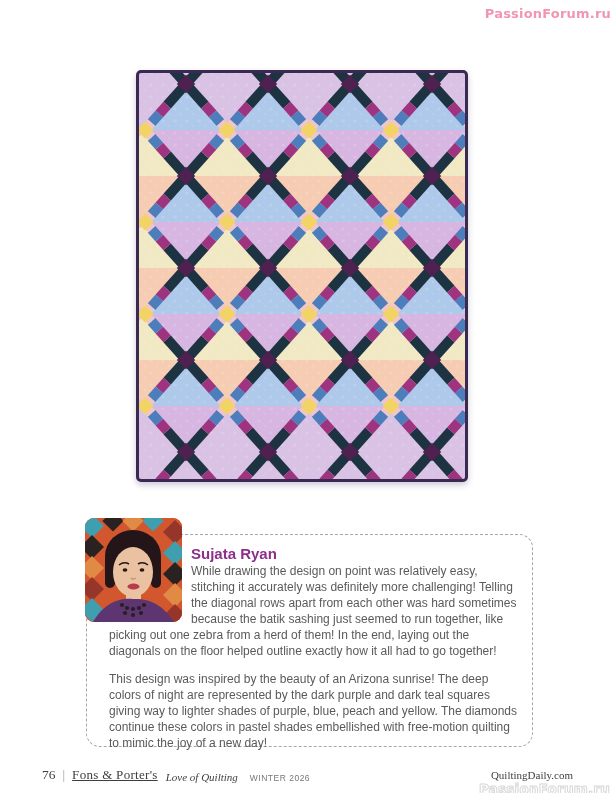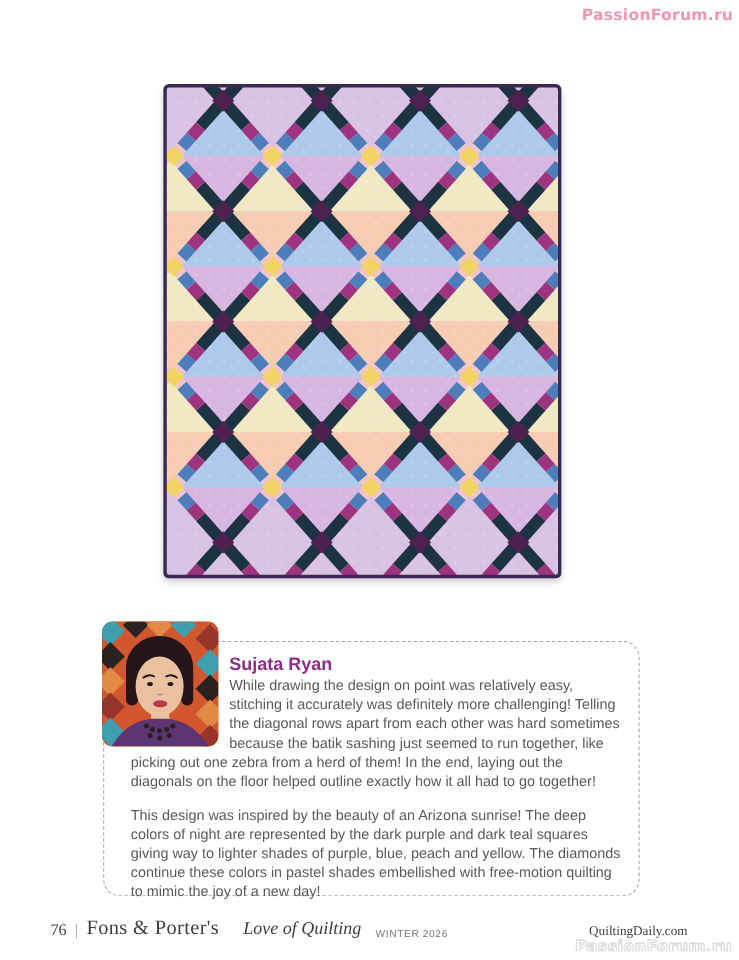--- a/index.html
+++ b/index.html
@@ -27,22 +27,22 @@
   .card h4{margin:1px 0 9px;font-size:12.5px;line-height:15px;font-weight:bold;}
   .card p{margin:0 0 12px;font-size:12px;line-height:16px;}
   .card .url{margin:2px 0 0;}
 
   .footer{position:absolute;left:42px;right:43px;top:761px;display:flex;
           justify-content:space-between;align-items:baseline;color:#3e3e40;
           font-family:"Liberation Serif",serif;}
   .footer .left{display:flex;align-items:flex-end;}
   .pgnum{font-size:13.5px;}
   .sep{color:#9a9a9a;margin:0 7px;font-size:13px;font-weight:normal;}
-  .mag{font-size:17px;letter-spacing:.3px;}
-  .mag-italic{font-style:italic;font-size:15px;margin-left:20px;}
+  .mag{font-size:13px;letter-spacing:.3px;text-decoration:underline;}
+  .mag-italic{font-style:italic;font-size:11px;margin-left:8px;}
   .issue{font-size:8.5px;color:#77777a;margin-left:12px;letter-spacing:.5px;
          font-family:"Liberation Sans",sans-serif;margin-top:12px;}
   .site{font-size:11px;text-align:center;}
 </style>
 </head>
 <body>
 
 <div class="page">
 
   <div class="wm-top">PassionForum.ru</div>

